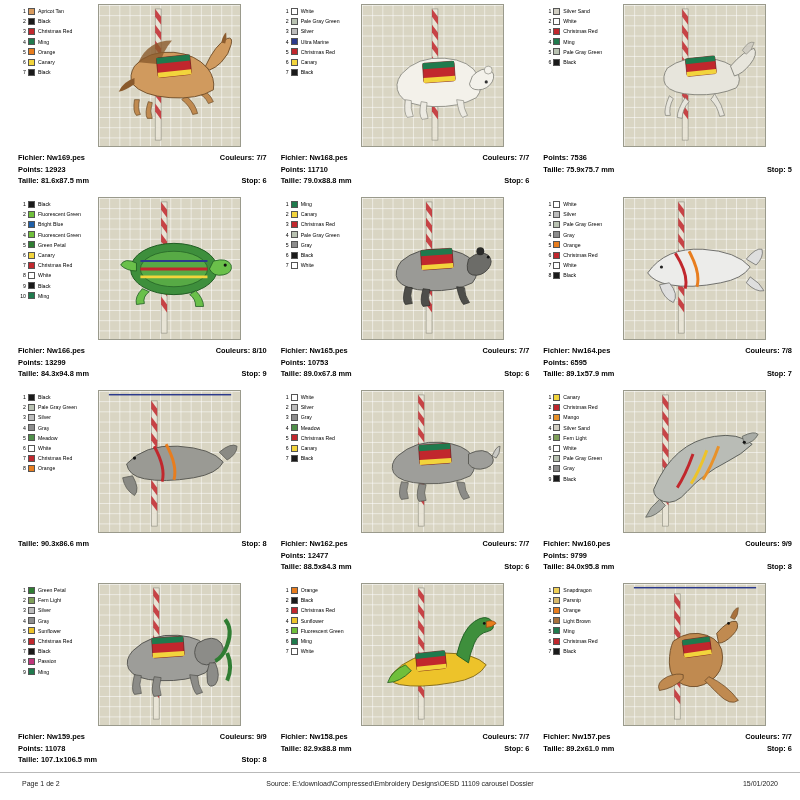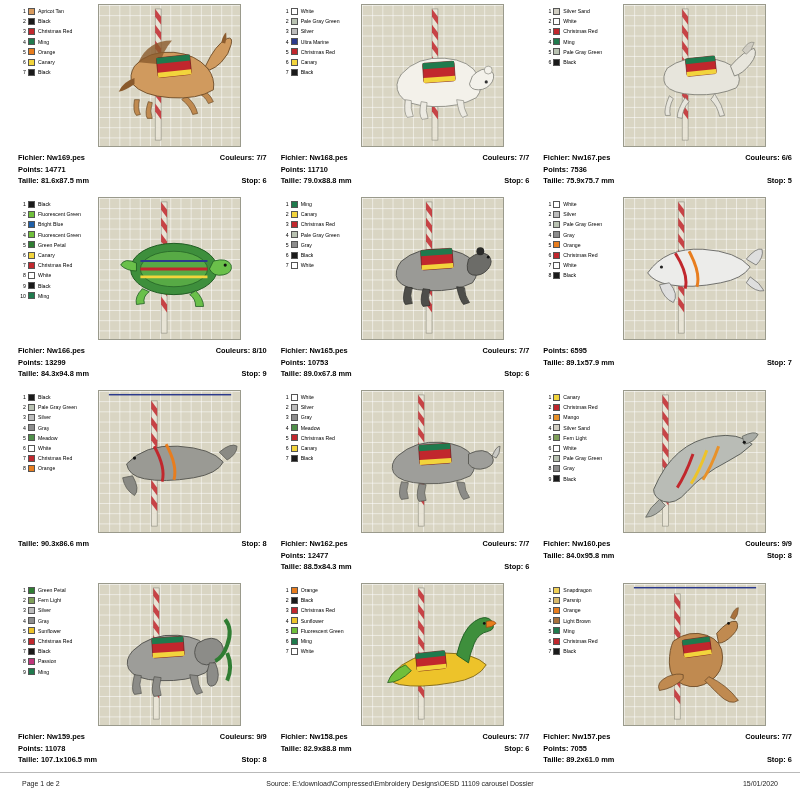--- a/index.html
+++ b/index.html
@@ -196,21 +196,21 @@
     </g>
             </svg>
       </div>
     </div>
     <div class="info">
       <div class="info-line">
         <span class="info-left"><span>Fichier:</span> <span>Nw169.pes</span></span>
         <span class="info-right"><span>Couleurs:</span> <span>7/7</span></span>
       </div>
       <div class="info-line">
-        <span class="info-left"><span>Points:</span> <span>14771</span></span>
+        <span class="info-left"><span>Points:</span> <span>12923</span></span>
         <span class="info-right"></span>
       </div>
       <div class="info-line">
         <span class="info-left"><span>Taille:</span> <span>81.6x87.5 mm</span></span>
         <span class="info-right"><span>Stop:</span> <span>6</span></span>
       </div>
     </div>
       </div>
       <div class="cell">
     <div class="cell-inner">
@@ -348,24 +348,20 @@
     <rect x="-15" y="-9" width="30" height="18" rx="2" fill="#c1272d" stroke="#6d1518" stroke-width="0.7"></rect>
     <rect x="-15" y="-9" width="30" height="5.3999999999999995" fill="#1f7a4d"></rect>
     <rect x="-15" y="4.5" width="30" height="4.5" fill="#f2d43c"></rect>
   </g>
     </g>
             </svg>
       </div>
     </div>
     <div class="info">
       <div class="info-line">
-        <span class="info-left"><span>Fichier:</span> <span>Nw167.pes</span></span>
-        <span class="info-right"><span>Couleurs:</span> <span>6/6</span></span>
-      </div>
-      <div class="info-line">
         <span class="info-left"><span>Points:</span> <span>7536</span></span>
         <span class="info-right"></span>
       </div>
       <div class="info-line">
         <span class="info-left"><span>Taille:</span> <span>75.9x75.7 mm</span></span>
         <span class="info-right"><span>Stop:</span> <span>5</span></span>
       </div>
     </div>
       </div>
       <div class="cell">
@@ -604,20 +600,24 @@
       <path d="M46 86 q10 12 4 20 q-10 -4 -14 -18 z" fill="#dedede" stroke="#6f6f6c" stroke-width="0.8"></path>
       <circle cx="38" cy="70" r="1.6" fill="#222"></circle>
       <path d="M52 56 q14 22 10 36" stroke="#c1272d" stroke-width="3" fill="none"></path>
       <path d="M66 54 q12 22 8 36" stroke="#e87d1e" stroke-width="3" fill="none"></path>
     </g>
             </svg>
       </div>
     </div>
     <div class="info">
       <div class="info-line">
+        <span class="info-left"><span>Fichier:</span> <span>Nw164.pes</span></span>
+        <span class="info-right"><span>Couleurs:</span> <span>7/8</span></span>
+      </div>
+      <div class="info-line">
         <span class="info-left"><span>Points:</span> <span>6595</span></span>
         <span class="info-right"></span>
       </div>
       <div class="info-line">
         <span class="info-left"><span>Taille:</span> <span>89.1x57.9 mm</span></span>
         <span class="info-right"><span>Stop:</span> <span>7</span></span>
       </div>
     </div>
       </div>
       <div class="cell">
@@ -841,20 +841,24 @@
       <path d="M84 60 q-8 22 -16 34" stroke="#edc32a" stroke-width="3" fill="none"></path>
       <path d="M96 56 q-8 22 -16 34" stroke="#e8922a" stroke-width="3" fill="none"></path>
     </g>
             </svg>
       </div>
     </div>
     <div class="info">
       <div class="info-line">
         <span class="info-left"><span>Fichier:</span> <span>Nw160.pes</span></span>
         <span class="info-right"><span>Couleurs:</span> <span>9/9</span></span>
+      </div>
+      <div class="info-line">
+        <span class="info-left"><span>Points:</span> <span>9799</span></span>
+        <span class="info-right"></span>
       </div>
       <div class="info-line">
         <span class="info-left"><span>Taille:</span> <span>84.0x95.8 mm</span></span>
         <span class="info-right"><span>Stop:</span> <span>8</span></span>
       </div>
     </div>
       </div>
       <div class="cell">
     <div class="cell-inner">
       <div class="legend">
@@ -1087,24 +1091,20 @@
     </g>
             </svg>
       </div>
     </div>
     <div class="info">
       <div class="info-line">
         <span class="info-left"><span>Fichier:</span> <span>Nw157.pes</span></span>
         <span class="info-right"><span>Couleurs:</span> <span>7/7</span></span>
       </div>
       <div class="info-line">
-        <span class="info-left"><span>Points:</span> <span>7055</span></span>
-        <span class="info-right"></span>
-      </div>
-      <div class="info-line">
         <span class="info-left"><span>Taille:</span> <span>89.2x61.0 mm</span></span>
         <span class="info-right"><span>Stop:</span> <span>6</span></span>
       </div>
     </div>
       </div>
     </div>
 
   <div class="footer">
     <div class="footer-left">Page 1 de 2</div>
     <div class="footer-center">Source: E:\download\Compressed\Embroidery Designs\OESD 11109 carousel Dossier</div>

